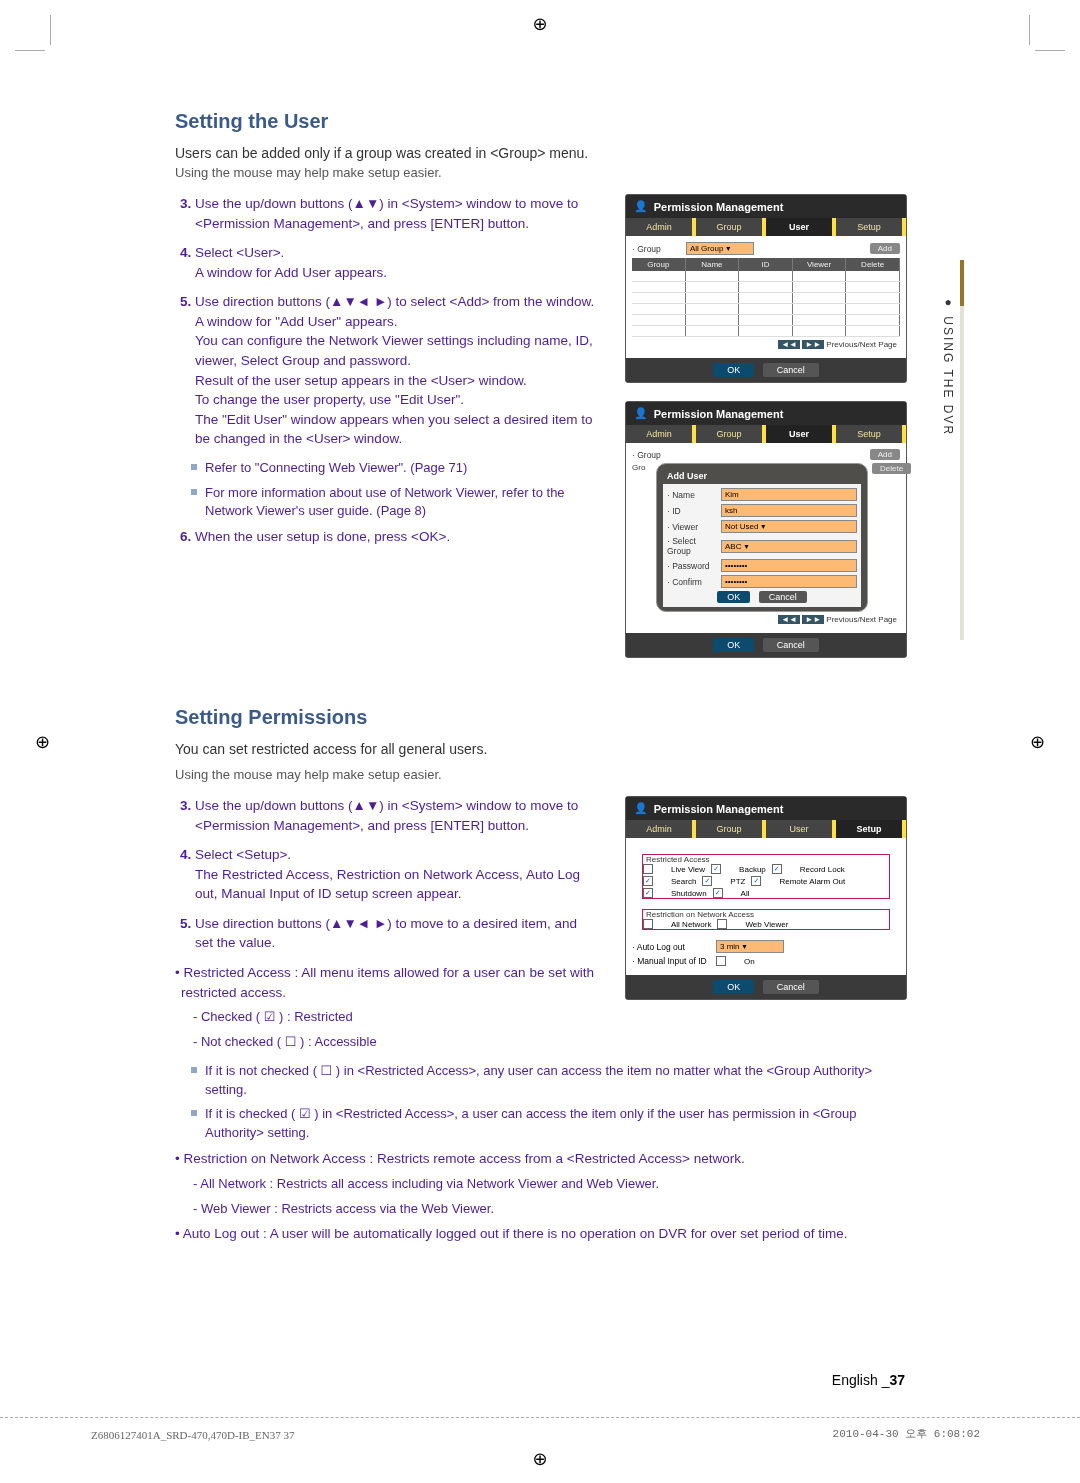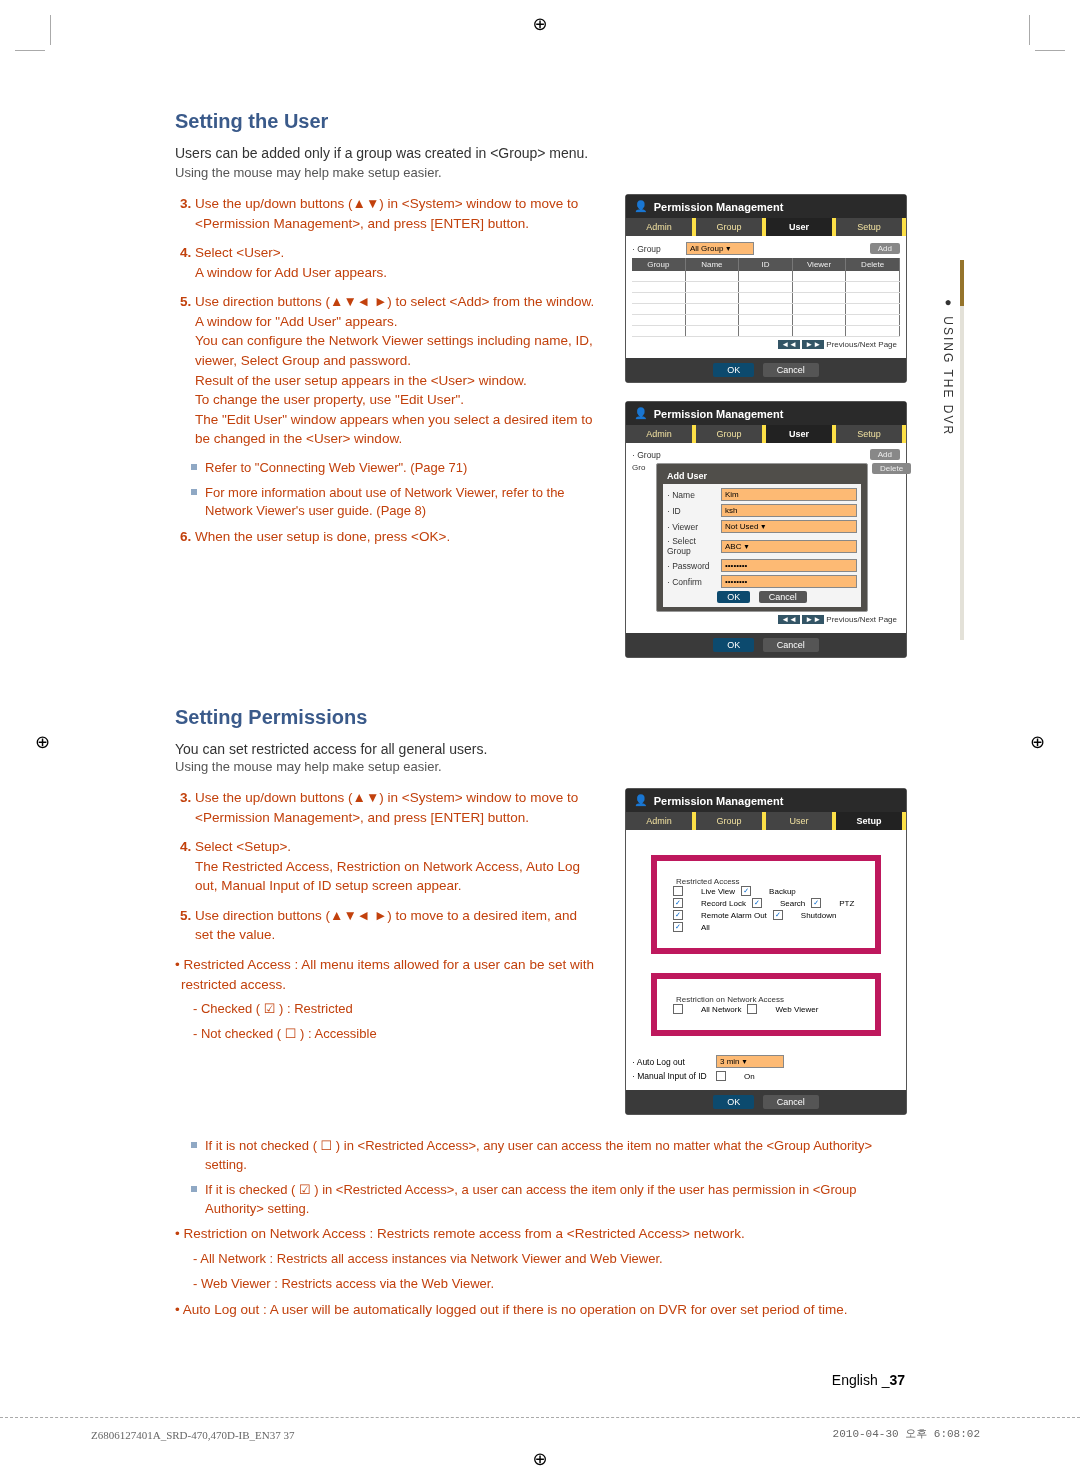--- a/index.html
+++ b/index.html
@@ -43,21 +43,21 @@
   }
   .two-col {
     display: flex;
     gap: 30px;
     align-items: flex-start;
   }
   .text-col {
     flex: 1;
     font-size: 13.5px;
     line-height: 1.45;
-    color: #c2410c;
+    color: #4c1d95;
   }
   ol.steps {
     padding-left: 20px;
     margin: 0;
   }
   ol.steps li {
     margin-bottom: 10px;
   }
   ol.steps li::marker {
     font-weight: bold;
@@ -202,39 +202,39 @@
     position: absolute;
     right: 116px;
     top: 260px;
     width: 4px;
     height: 380px;
     background: linear-gradient(to bottom, #95742c 0%, #95742c 12%, #e3e1d8 12%, #e3e1d8 100%);
   }
   .modal-overlay {
     background: #504e4a;
     border: 1px solid #999;
-    border-radius: 2px;
+    border-radius: 10px;
     padding: 4px 6px;
     margin: 0 4px;
   }
   .modal-title {
     background: #504e4a;
     color: #fff;
     font-weight: bold;
     font-size: 9px;
     padding: 3px 4px;
   }
   .modal-body {
     background: #f4f4f4;
     padding: 4px;
   }
   .legend {
-    border: 6px solid #be185d;
-    margin: 19px;
-    padding: 16px;
+    border: 1px solid #be185d;
+    margin: 10px;
+    padding: 0;
     font-size: 8px;
   }
   .legend-title {
     font-size: 8px;
     color: #333;
     margin-top: -9px;
     background: #fff;
     display: inline-block;
     padding: 0 3px;
   }
@@ -472,21 +472,21 @@
         </div>
         <div class="scr-footer">
           <span class="ok-btn">OK</span>
           <span class="ok-btn" style="background:#555">Cancel</span>
         </div>
       </div>
     </div>
   </div>
 
   <h2 style="margin-top:30px">Setting Permissions</h2>
-  <p class="intro" style="margin-bottom:2px">You can set restricted access for all general users.</p>
+  <p class="intro" style="margin-bottom:10px">You can set restricted access for all general users.</p>
   <p class="intro-sub">Using the mouse may help make setup easier.</p>
 
   <div class="two-col">
     <div class="text-col">
       <ol class="steps" start="3">
         <li><span>Use the up/down buttons (▲▼) in &lt;System&gt; window to move to &lt;Permission Management&gt;, and press [ENTER] button.</span></li>
         <li>
           <span>Select &lt;Setup&gt;.</span><br>
           <span>The Restricted Access, Restriction on Network Access, Auto Log out, Manual Input of ID setup screen appear.</span>
         </li>
@@ -581,21 +581,21 @@
           <span class="ok-btn" style="background:#555">Cancel</span>
         </div>
       </div>
     </div>
   </div>
 
   <div class="text-col" style="margin-top:4px;">
     <div class="note-sq"><span>If it is not checked ( ☐ ) in &lt;Restricted Access&gt;, any user can access the item no matter what the &lt;Group Authority&gt; setting.</span></div>
     <div class="note-sq"><span>If it is checked ( ☑ ) in &lt;Restricted Access&gt;, a user can access the item only if the user has permission in &lt;Group Authority&gt; setting.</span></div>
     <div class="bullet">• <span>Restriction on Network Access : Restricts remote access from a &lt;Restricted Access&gt; network.</span></div>
-    <div class="sub-note">- All Network : Restricts all access instances via Network Viewer and Web Viewer.</div>
+    <div class="sub-note">- All Network : Restricts all access including via Network Viewer and Web Viewer.</div>
     <div class="sub-note">- Web Viewer : Restricts access via the Web Viewer.</div>
     <div class="bullet">• <span>Auto Log out : A user will be automatically logged out if there is no operation on DVR for over set period of time.</span></div>
   </div>
 
   <div class="page-num">
     <span>English _</span><b>37</b>
   </div>
 
   <div class="footer-line"></div>
   <div class="footer-left">Z6806127401A_SRD-470,470D-IB_EN37   37</div>

